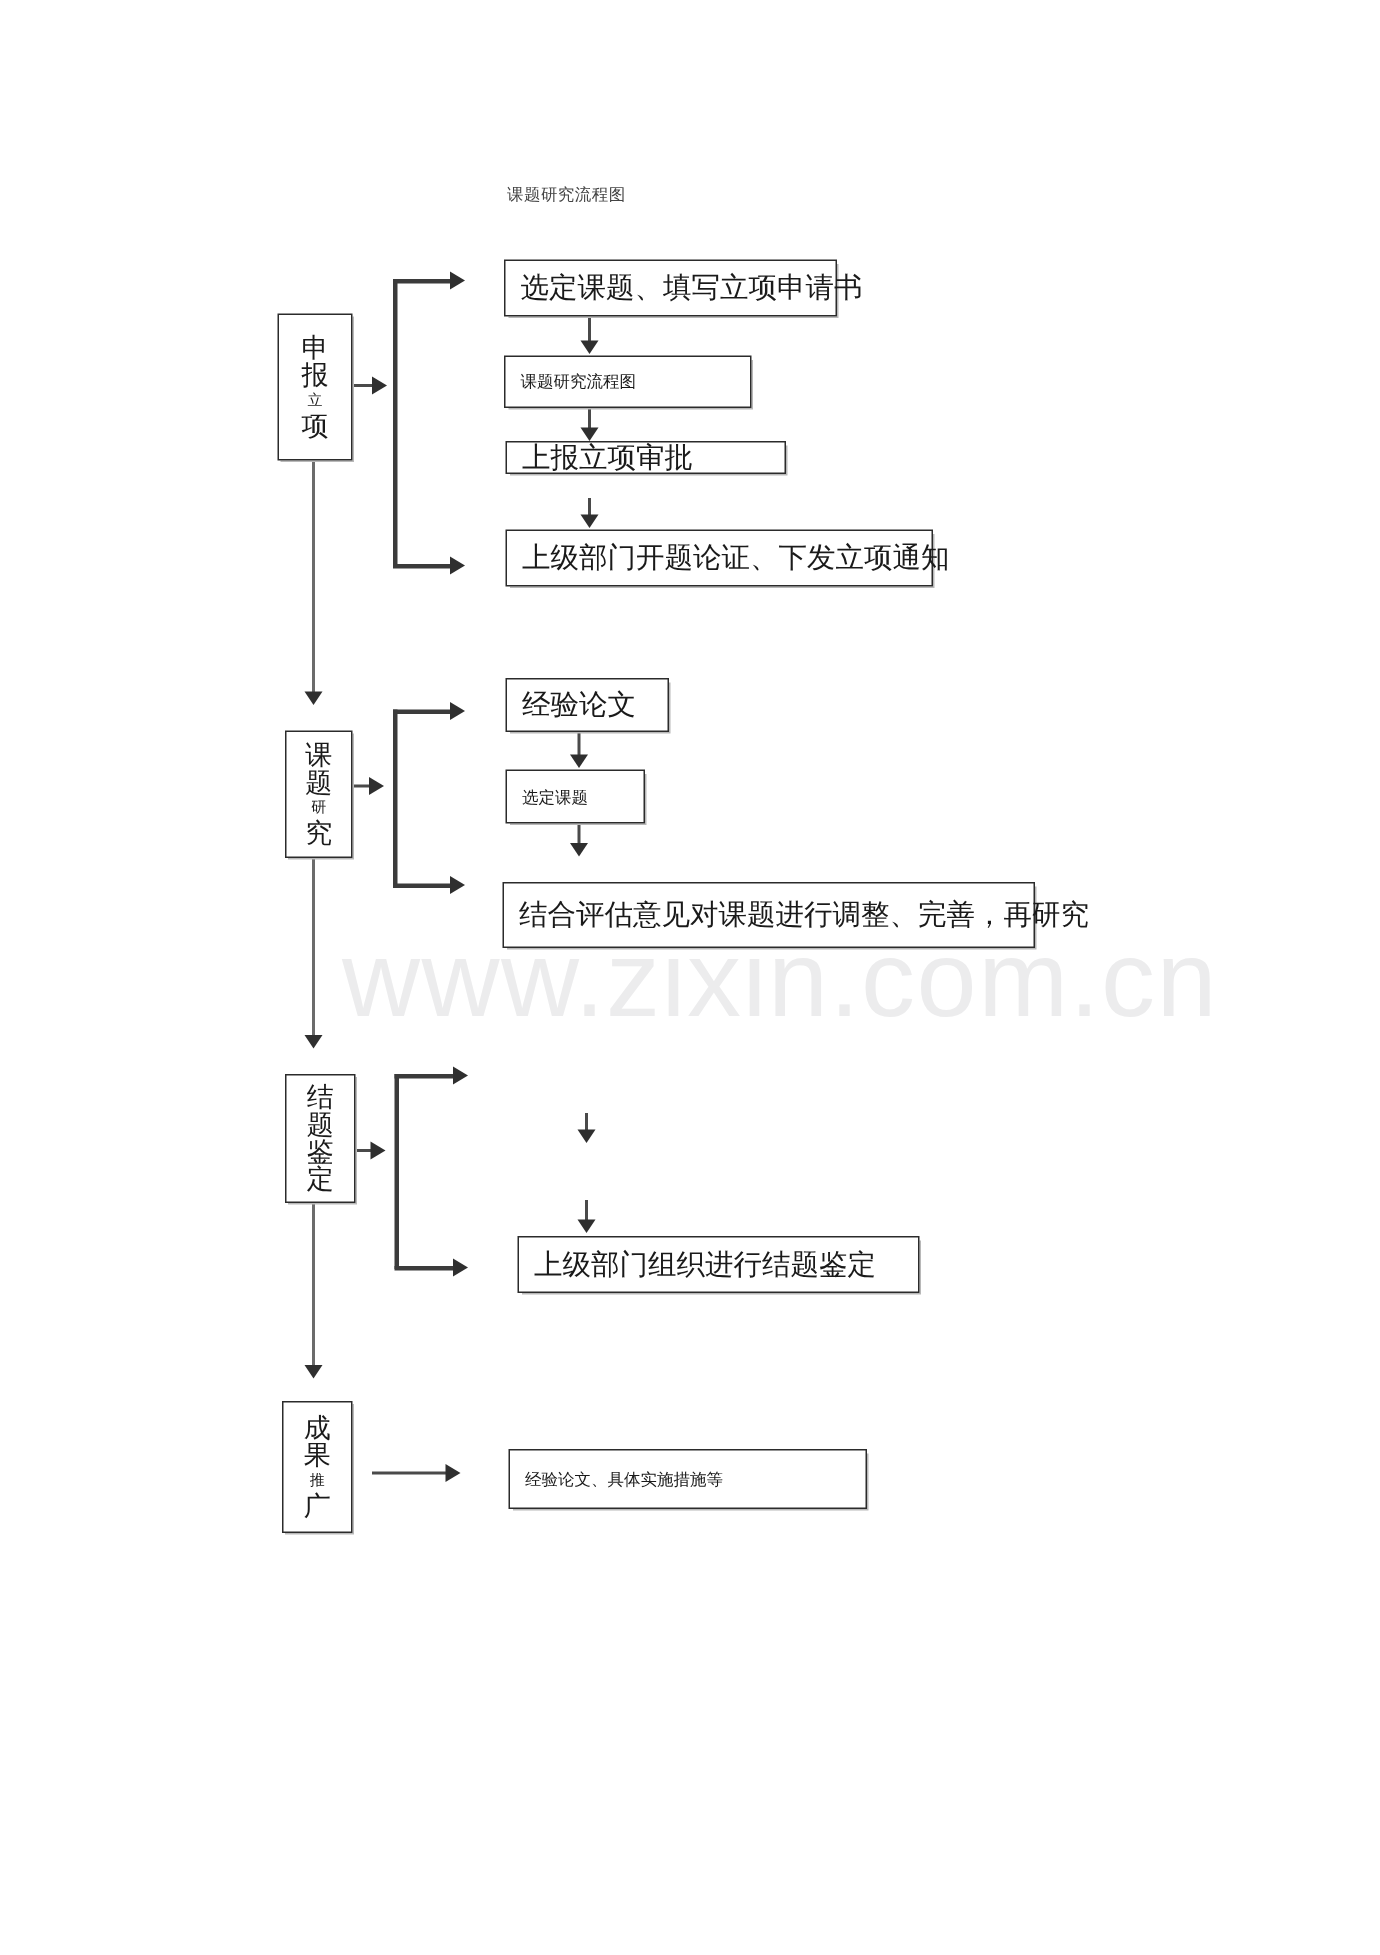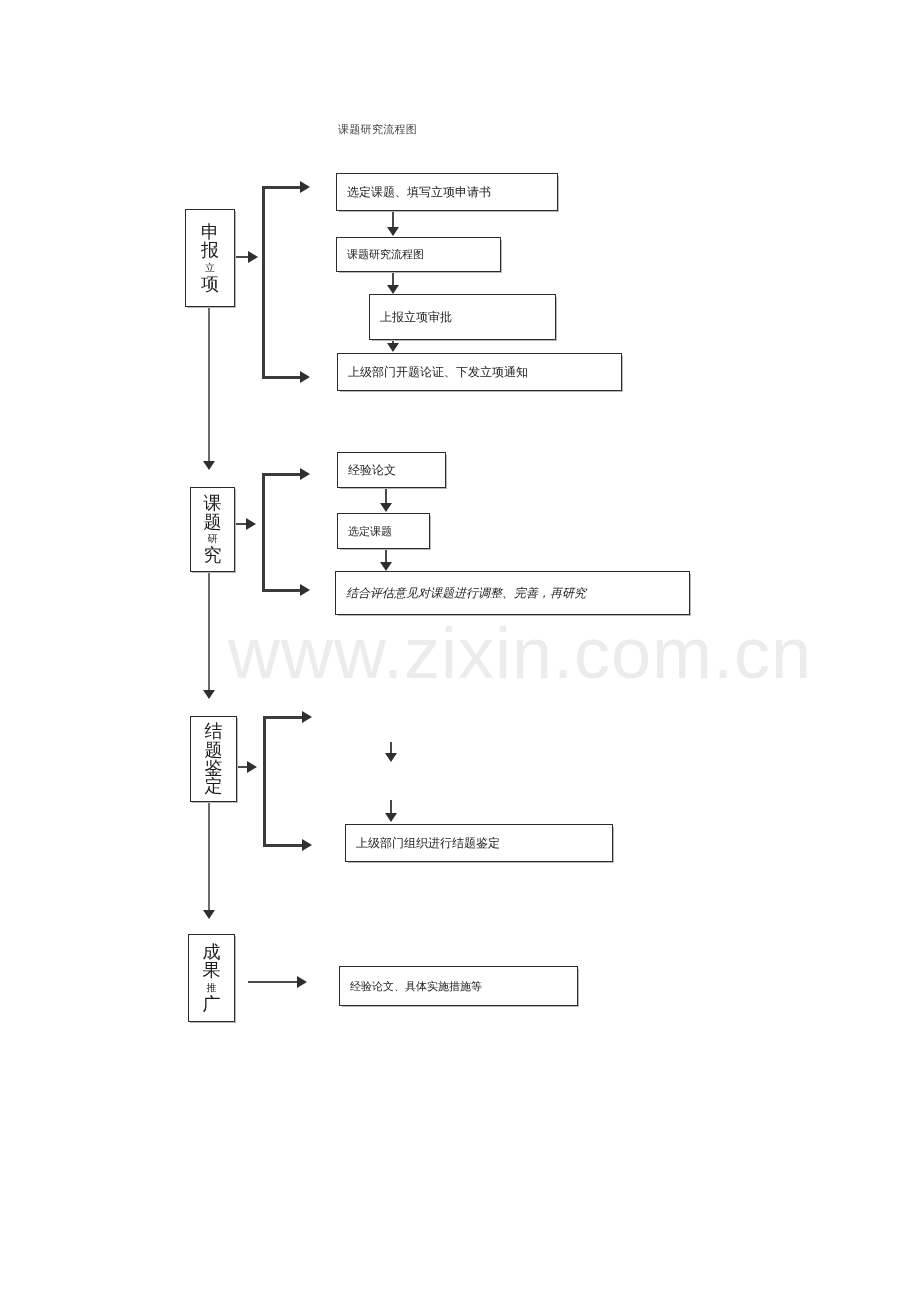--- a/index.html
+++ b/index.html
@@ -81,21 +81,21 @@
     box-shadow: 2px 2px 0 -1px #b8b8b8;
     display: flex;
     align-items: center;
     z-index: 3;
     box-sizing: border-box;
   }
   .node .label {
     display: block;
     white-space: nowrap;
   }
-  .node.big .label { font-size: 12px; padding-left: 10px; }
+  .node.big .label { font-size: 19px; padding-left: 10px; }
   .node.small .label { font-size: 11px; padding-left: 10px; }
 
   
   .vline {
     position: absolute;
     width: 2px;
     background: #4a4a4a;
     z-index: 2;
   }
   .vline.thin { width: 1.5px; background: #6b6b6b; }
@@ -168,21 +168,21 @@
   </div>
   <div class="vline" style="left:392px; top:211px; height:18px;"></div>
   <div class="arrow-down" style="left:387px; top:227px;"></div>
 
   <div class="node small" style="left:336px; top:237px; width:165px; height:35px;">
     <span class="label">课题研究流程图</span>
   </div>
   <div class="vline" style="left:392px; top:272px; height:14px;"></div>
   <div class="arrow-down" style="left:387px; top:285px;"></div>
 
-  <div class="node big" style="left:337px; top:294px; width:187px; height:46px;margin-left:32px;">
+  <div class="node big" style="left:337px; top:294px; width:187px; height:22px;">
     <span class="label">上报立项审批</span>
   </div>
   <div class="vline" style="left:392px; top:332px; height:12px;"></div>
   <div class="arrow-down" style="left:387px; top:343px;"></div>
 
   <div class="node big" style="left:337px; top:353px; width:285px; height:38px;">
     <span class="label">上级部门开题论证、下发立项通知</span>
   </div>
 
   <div class="vline thin" style="left:208px; top:305px; height:158px;"></div>
@@ -209,21 +209,21 @@
   </div>
   <div class="vline" style="left:385px; top:488px; height:16px;"></div>
   <div class="arrow-down" style="left:380px; top:503px;"></div>
 
   <div class="node small" style="left:337px; top:513px; width:93px; height:36px;">
     <span class="label">选定课题</span>
   </div>
   <div class="vline" style="left:385px; top:549px; height:14px;"></div>
   <div class="arrow-down" style="left:380px; top:562px;"></div>
 
-  <div class="node big" style="left:335px; top:571px; width:355px; height:44px;font-style:italic;">
+  <div class="node big" style="left:335px; top:588px; width:355px; height:44px;">
     <span class="label">结合评估意见对课题进行调整、完善，再研究</span>
   </div>
 
   <div class="vline thin" style="left:208px; top:570px; height:122px;"></div>
   <div class="arrow-down" style="left:203px; top:690px;"></div>
 
   <div class="stage-box" style="left:190px; top:716px; width:45px; height:84px;">
     <span class="ch">结</span>
     <span class="ch">题</span>
     <span class="ch">鉴</span>

